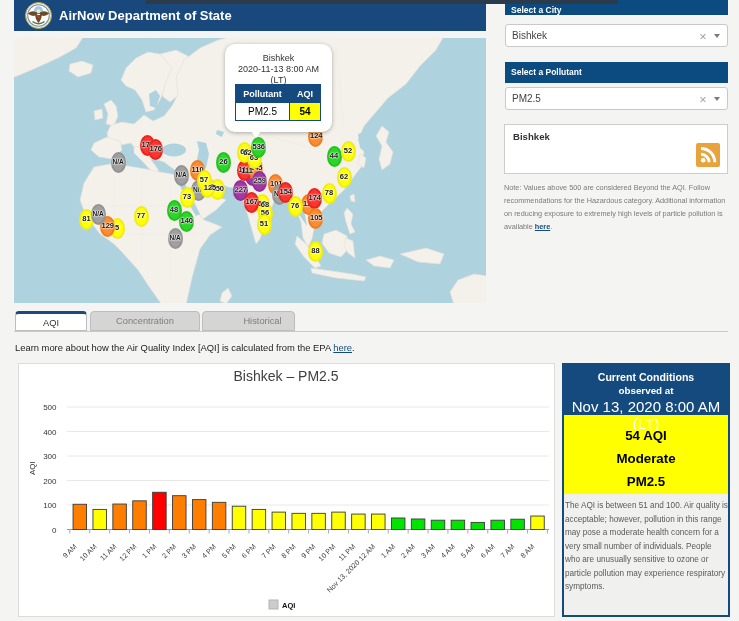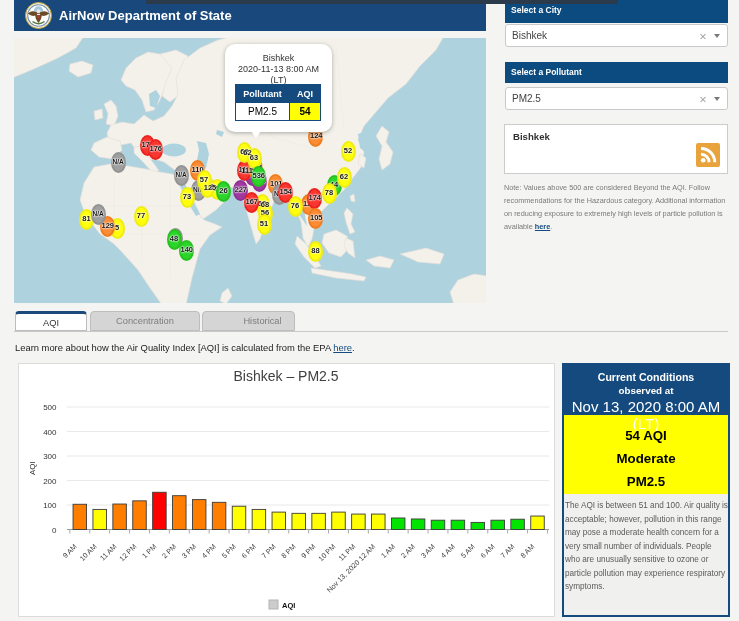--- a/index.html
+++ b/index.html
@@ -6,21 +6,21 @@
 body{width:739px;height:621px;background:#f4f4f2;font-family:"Liberation Sans",sans-serif;position:relative;overflow:hidden;}
 .abs{position:absolute;}
 .hdr{left:14px;top:0;width:472px;height:31px;background:#19497c;}
 .darkstrip{left:146px;top:0;width:472px;height:4px;background:#2c3b4c;z-index:30;}
 .hdrtitle{left:59px;top:8px;color:#fff;font-size:13px;font-weight:bold;z-index:31;}
 .bluebar{background:#0c4b80;color:#fff;font-weight:bold;font-size:8.5px;z-index:5;}
 .dd{background:#fff;border:1px solid #c9c9c9;border-radius:3px;font-size:10px;color:#444;z-index:5;}
 .ddx{position:absolute;right:20px;top:5.5px;color:#a5a5a5;font-size:9.5px;}
 .ddt{position:absolute;right:7px;top:9px;width:0;height:0;border-left:3.5px solid transparent;border-right:3.5px solid transparent;border-top:4px solid #7a7a7a;}
 .marker{position:absolute;width:15px;height:21px;border-radius:50%;box-sizing:border-box;text-align:center;font-size:7.5px;font-weight:bold;color:#151515;line-height:16.5px;text-shadow:0 0 2px #fff,0 0 2px #fff,0 0 2px #fff;}
-.mG{background:#2ad629;border:2.5px solid #27c21f;margin-top:29px;}
+.mG{background:#2ad629;border:2.5px solid #27c21f;}
 .mY{background:#ffff0a;border:2.5px solid #f0ec17;}
 .mO{background:#fb8c35;border:2.5px solid #f07d20;}
 .mR{background:#f93630;border:2.5px solid #ea241e;}
 .mP{background:#a2399e;border:2.5px solid #8f3297;color:#222;}
 .mN{background:#a0a0a0;border:2.5px solid #939393;font-size:6.5px;}
 .mlab{position:absolute;width:22px;text-align:center;font-size:7.5px;font-weight:bold;color:#151515;text-shadow:0 0 2px #fff,0 0 2px #fff;z-index:12;}
 .tab{position:absolute;top:311px;height:20px;box-sizing:border-box;border:1px solid #bdbdbd;border-radius:4px 4px 0 0;font-size:9.3px;text-align:center;line-height:18px;z-index:6;}
 </style>
 </head>
 <body>
@@ -171,21 +171,21 @@
           <td style="border:1.5px solid #144a7e;width:28px;text-align:center;">AQI</td>
         </tr>
 <tr style="font-size:10px;">
           <td style="border:1.5px solid #144a7e;text-align:center;height:15px;background:#fff;">PM2.5</td>
           <td style="border:1.5px solid #144a7e;text-align:center;background:#ffff00;font-weight:bold;">54</td>
         </tr>
 </tbody>
     </table>
 </div>
 
-<div class="abs bluebar" style="left:505px;top:0;width:223px;height:23px;"><span style="position:relative;left:6px;top:5px;">Select a City</span></div>
+<div class="abs bluebar" style="left:505px;top:0;width:223px;height:15px;"><span style="position:relative;left:6px;top:5px;">Select a City</span></div>
 <div class="abs dd" style="left:505px;top:24px;width:221px;height:21px;"><span style="position:relative;left:6px;top:5px;">Bishkek</span><span class="ddx">✕</span><span class="ddt"></span></div>
 <div class="abs bluebar" style="left:505px;top:62px;width:223px;height:21px;"><span style="position:relative;left:6px;top:5px;">Select a Pollutant</span></div>
 <div class="abs dd" style="left:505px;top:87px;width:221px;height:21px;"><span style="position:relative;left:6px;top:5px;">PM2.5</span><span class="ddx">✕</span><span class="ddt"></span></div>
 
 <div class="abs" style="left:504px;top:124px;width:222px;height:48px;background:#fff;border:1px solid #ccc;z-index:5;">
 <div style="position:absolute;left:8px;top:6px;font-size:9.6px;font-weight:bold;color:#333;">Bishkek</div>
 <div style="position:absolute;right:7px;bottom:6px;width:24px;height:24px;background:#e9a33d;border-radius:2px;">
 <svg width="24" height="24" viewBox="0 0 24 24">
 <circle cx="7.2" cy="17.2" r="2.3" fill="#fff"></circle>
 <path d="M5 11.2 a8 8 0 0 1 8 8" stroke="#fff" stroke-width="3" fill="none"></path>

